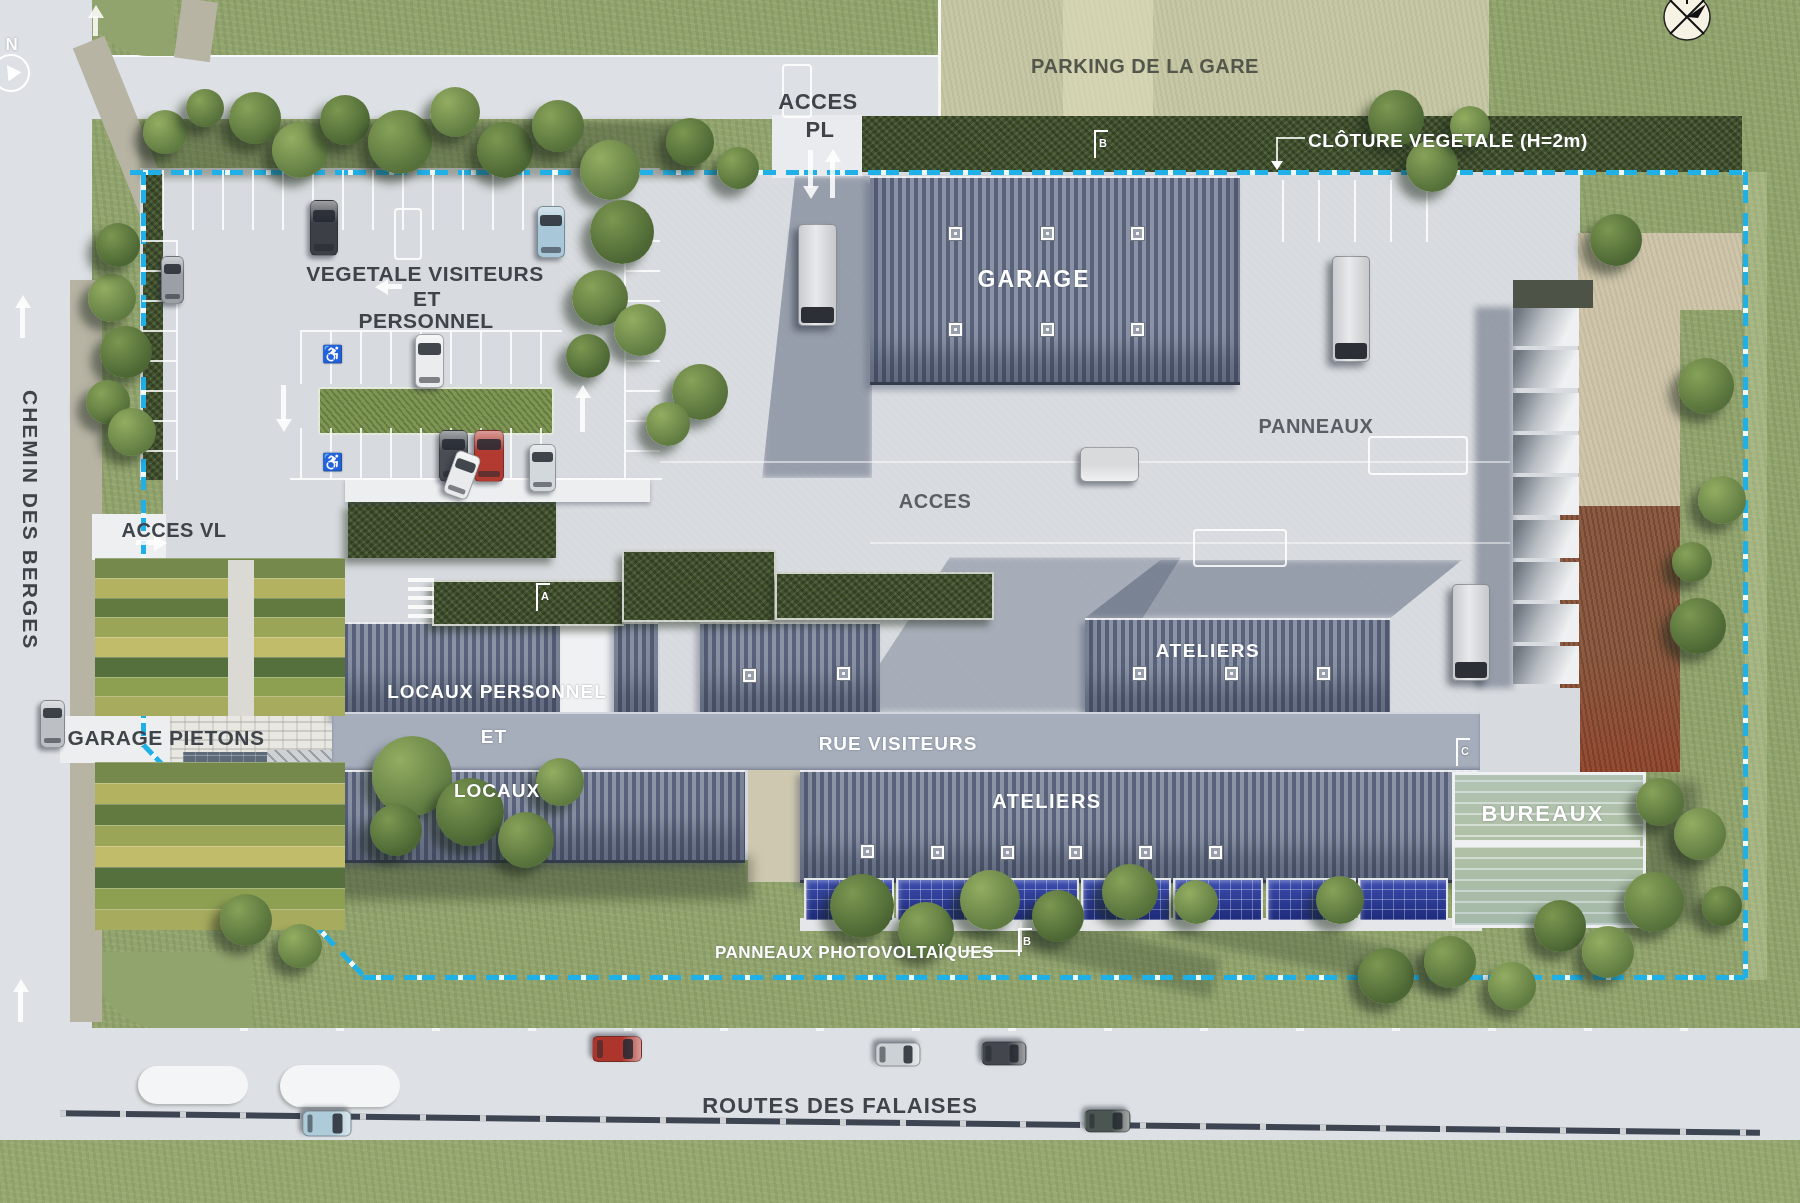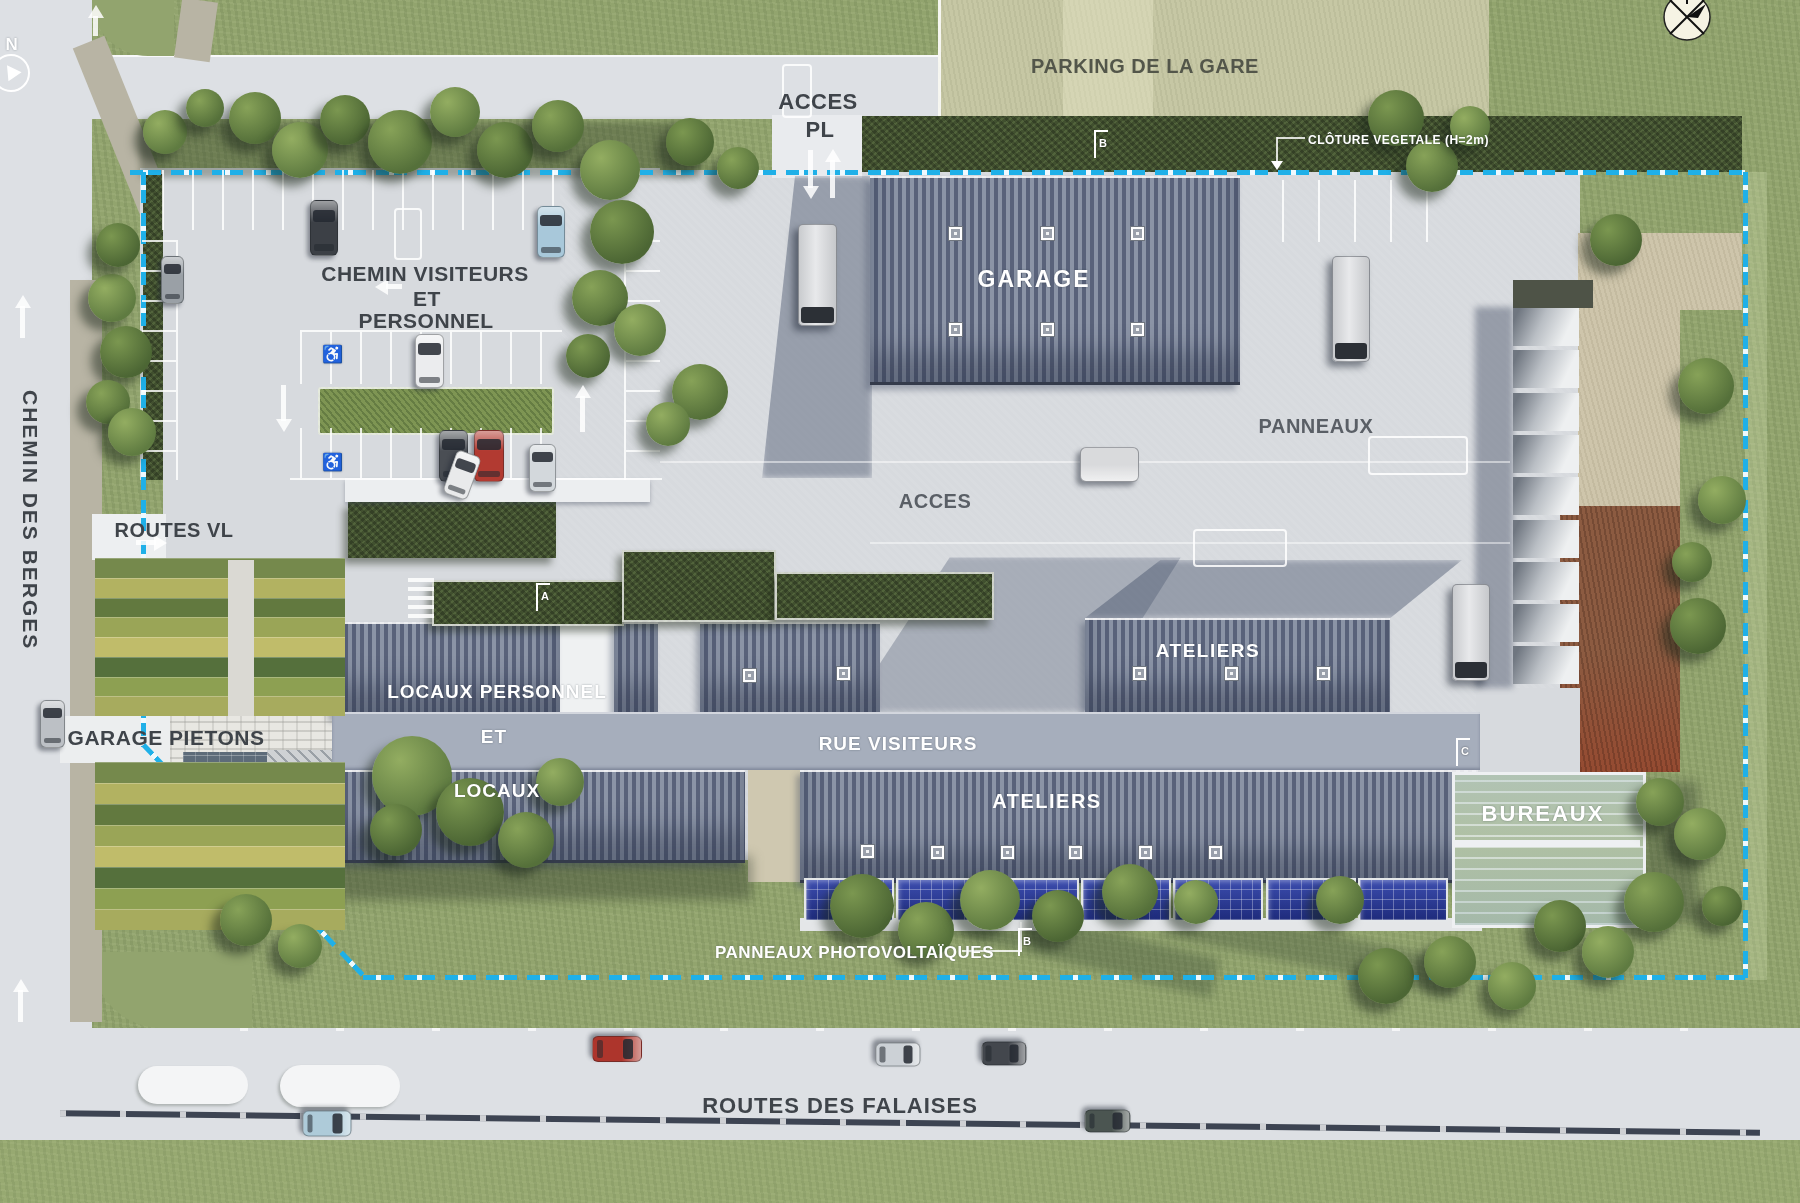--- a/index.html
+++ b/index.html
@@ -143,29 +143,29 @@
   <div class="abs wline" style="left:1277px;top:137px;width:28px;height:2px"></div>
   <div class="abs wline" style="left:1276px;top:137px;width:2px;height:24px"></div>
   <div class="abs" style="left:1271px;top:161px;width:0;height:0;border-left:6px solid transparent;border-right:6px solid transparent;border-top:9px solid #fff"></div>
   <div class="abs wline" style="left:962px;top:950px;width:60px;height:2px"></div>
   <div class="abs wline" style="left:1020px;top:904px;width:2px;height:48px"></div>
   <div class="abs" style="left:1015px;top:895px;width:0;height:0;border-left:6px solid transparent;border-right:6px solid transparent;border-bottom:10px solid #fff"></div>
 
   <div class="lbl" style="left: 1145px; top: 66px; font-size: 20px; color: rgb(83, 86, 74); z-index: 50;">PARKING DE LA GARE</div>
   <div class="lbl" style="left: 818px; top: 102px; font-size: 22px; z-index: 50;">ACCES</div>
   <div class="lbl" style="left: 820px; top: 130px; font-size: 22px; z-index: 50;">PL</div>
-  <div class="lbl w la" style="left: 1308px; top: 140px; font-size: 12px; font-weight: 700; z-index: 50;">CLÔTURE VEGETALE (H=2m)</div>
-  <div class="lbl" style="left: 425px; top: 273px; font-size: 21px; z-index: 50;">CHEMIN VISITEURS</div>
+  <div class="lbl w la" style="left: 1308px; top: 140px; font-size: 19px; font-weight: 700; z-index: 50;">CLÔTURE VEGETALE (H=2m)</div>
+  <div class="lbl" style="left: 425px; top: 273px; font-size: 21px; z-index: 50;">VEGETALE VISITEURS</div>
   <div class="lbl" style="left: 427px; top: 298px; font-size: 21px; z-index: 50;">ET</div>
   <div class="lbl" style="left: 426px; top: 320px; font-size: 21px; z-index: 50;">PERSONNEL</div>
   <div class="lbl w" style="left: 1034px; top: 279px; font-size: 23px; letter-spacing: 2px; z-index: 50;">GARAGE</div>
   <div class="lbl" style="left: 1316px; top: 426px; font-size: 20px; color: rgb(90, 95, 102); z-index: 50;">PANNEAUX</div>
   <div class="lbl" style="left: 935px; top: 501px; font-size: 20px; color: rgb(90, 95, 102); z-index: 50;">ACCES</div>
   <div class="lbl" style="left: 20px; top: 390px; transform: none; writing-mode: vertical-rl; font-size: 21px; letter-spacing: 2px; z-index: 50;">CHEMIN DES BERGES</div>
-  <div class="lbl" style="left: 174px; top: 530px; font-size: 20px; z-index: 50;">ROUTES VL</div>
+  <div class="lbl" style="left: 174px; top: 530px; font-size: 20px; z-index: 50;">ACCES VL</div>
   <div class="lbl w" style="left: 497px; top: 691px; font-size: 19px; letter-spacing: 1px; z-index: 50;">LOCAUX PERSONNEL</div>
   <div class="lbl w" style="left: 494px; top: 736px; font-size: 19px; letter-spacing: 1px; z-index: 50;">ET</div>
   <div class="lbl w" style="left: 497px; top: 790px; font-size: 19px; letter-spacing: 1px; z-index: 50;">LOCAUX</div>
   <div class="lbl w" style="left: 898px; top: 743px; font-size: 19px; letter-spacing: 1px; z-index: 50;">RUE VISITEURS</div>
   <div class="lbl w" style="left: 1208px; top: 650px; font-size: 19px; letter-spacing: 1.5px; z-index: 50;">ATELIERS</div>
   <div class="lbl w" style="left: 1047px; top: 801px; font-size: 20px; letter-spacing: 1.5px; z-index: 50;">ATELIERS</div>
   <div class="lbl w" style="left: 1543px; top: 814px; font-size: 22px; letter-spacing: 2px; z-index: 50;">BUREAUX</div>
   <div class="lbl w la" style="left: 715px; top: 952px; font-size: 17px; z-index: 50;">PANNEAUX PHOTOVOLTAÏQUES</div>
   <div class="lbl" style="left: 840px; top: 1106px; font-size: 22px; letter-spacing: 1px; z-index: 50;">ROUTES DES FALAISES</div>
   <div class="lbl" style="left: 166px; top: 737px; font-size: 21px; z-index: 50;">GARAGE PIETONS</div>

